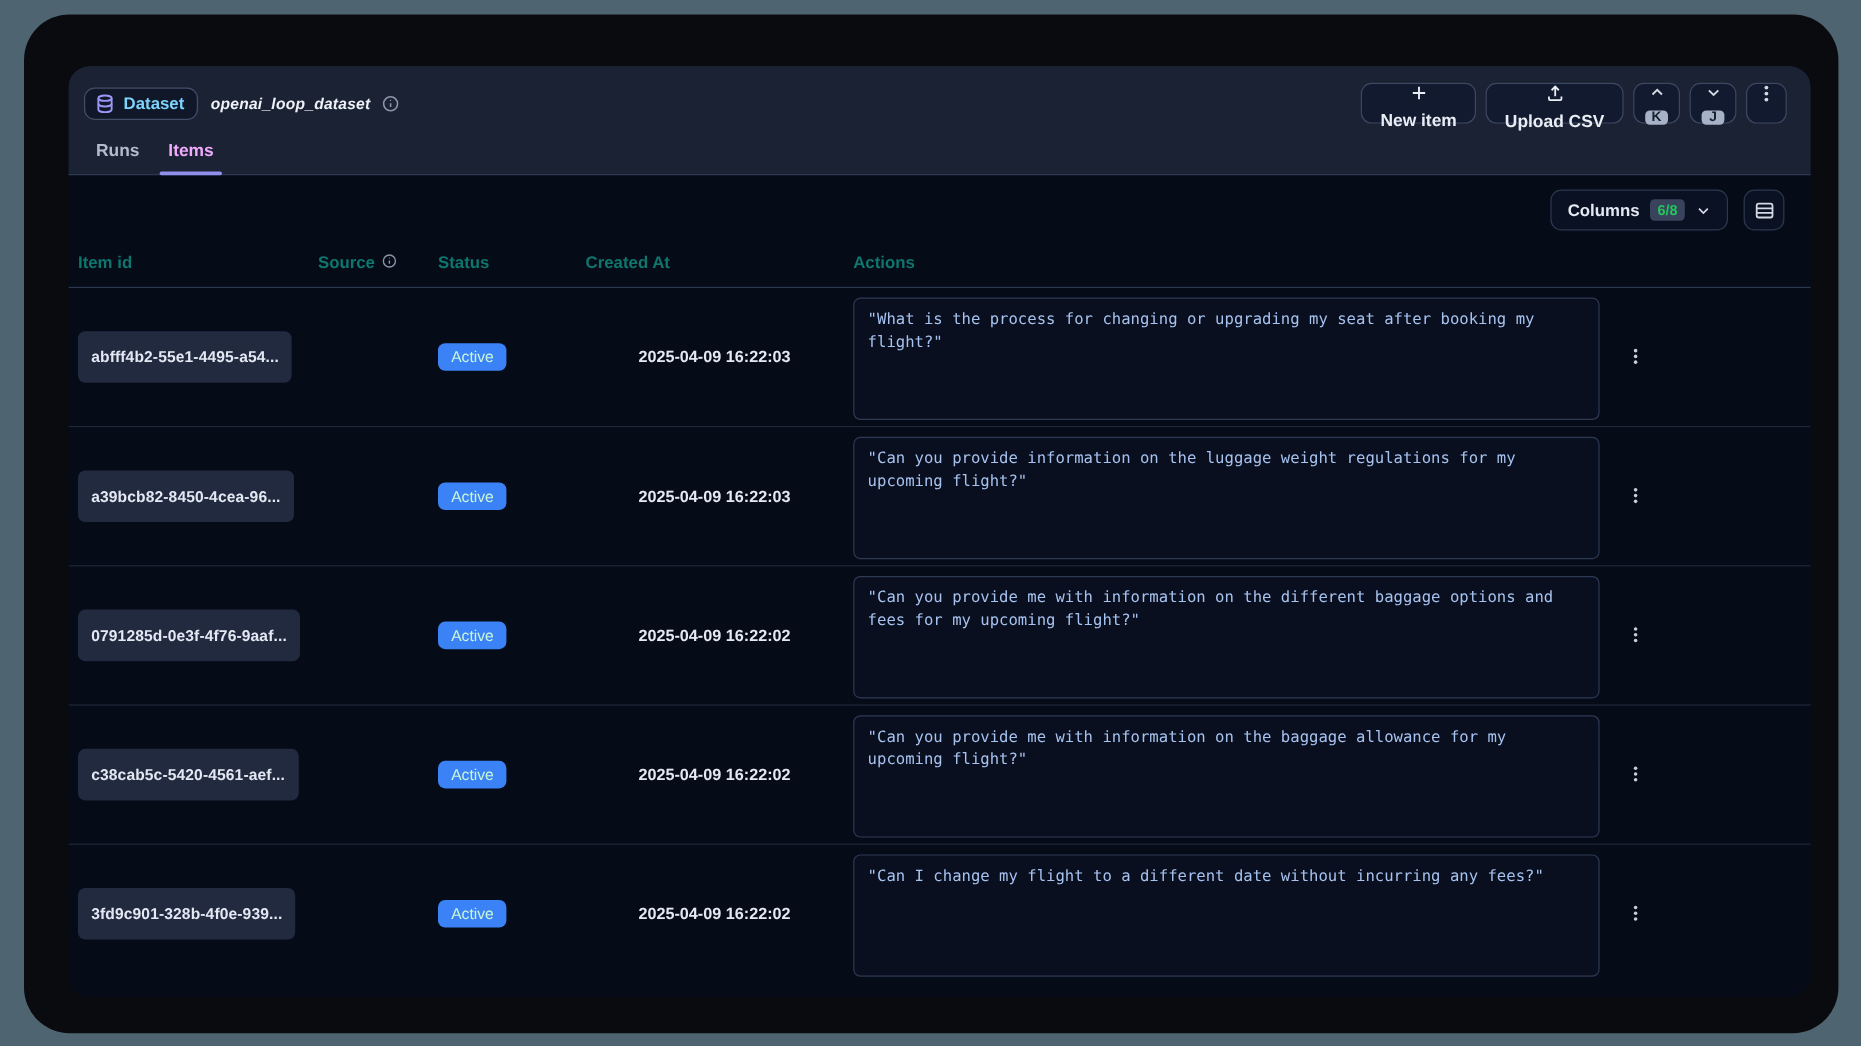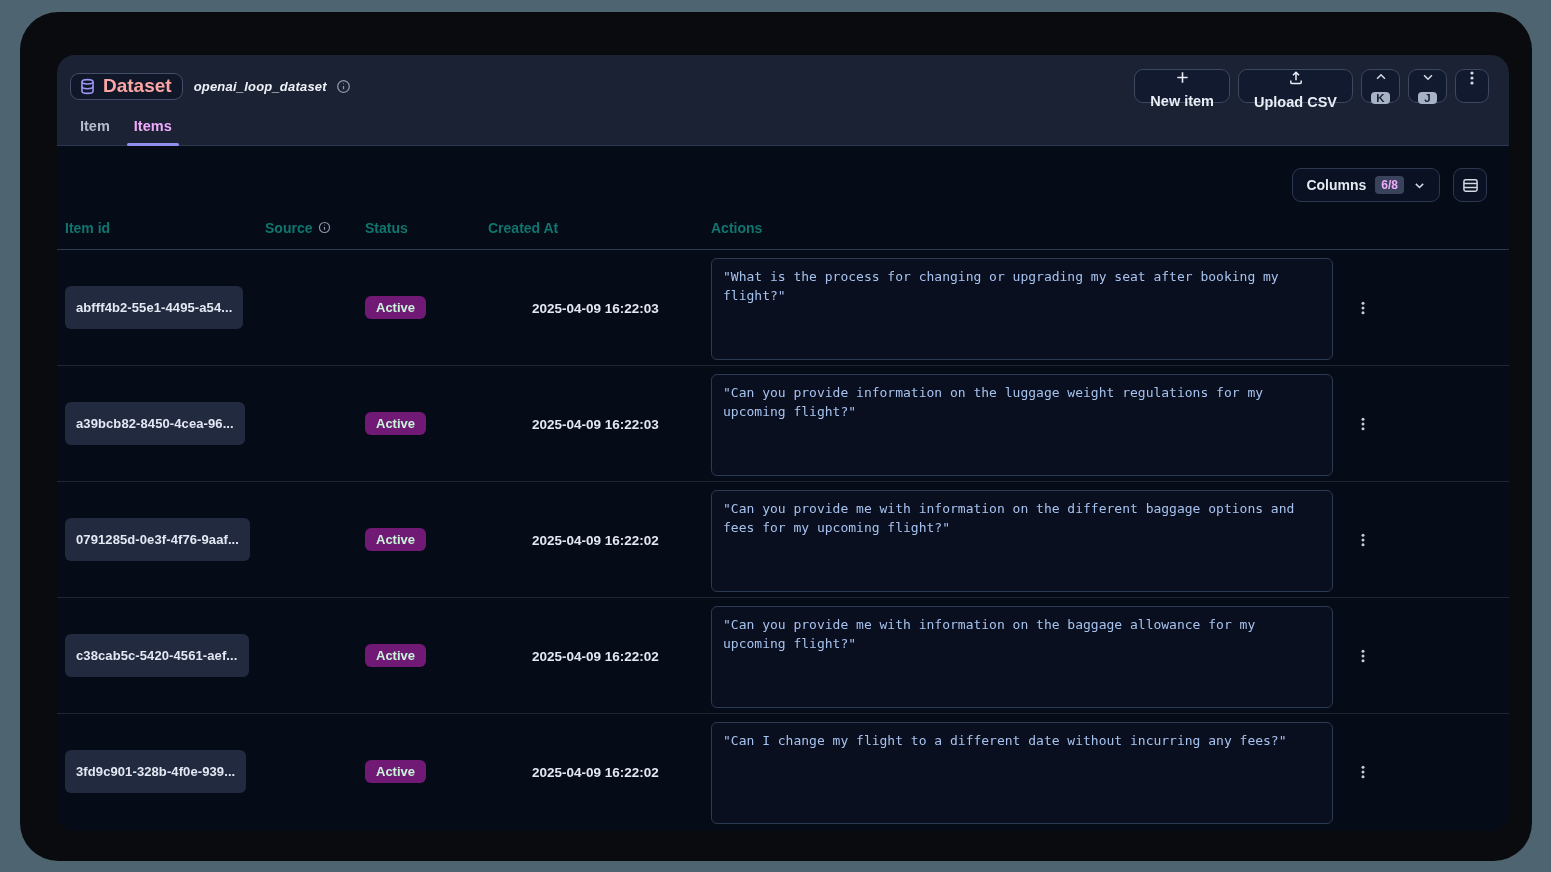--- a/index.html
+++ b/index.html
@@ -23,21 +23,21 @@
     background:#1a2233; height:91px; flex:0 0 91px;
     border-bottom:1px solid #2c3850; position:relative;
     padding:13px 20px 0 13px;
   }
   .topbar-row1 { display:flex; align-items:center; height:36px; }
   .dataset-badge {
     display:inline-flex; align-items:center; gap:7px;
     border:1px solid #434e68; background:#0f1729; border-radius:9px;
     height:27px; padding:0 10px 0 8px;
   }
-  .dataset-badge .label { color:#fca5a5; font-size:19px; font-weight:700; }
+  .dataset-badge .label { color:#7dd3fc; font-size:14px; font-weight:700; }
   .page-title { color:#eef1f7; font-size:13px; font-weight:700; margin-left:11px; letter-spacing:.2px;font-style:italic; }
   .info-ico { margin-left:9px; display:inline-flex; }
   .spacer { flex:1; }
   .btn {
     display:inline-flex; align-items:center; gap:8px; height:34px;
     border:1px solid #3c4760; background:#111a2e; border-radius:9px;
     color:#e9edf4; font-size:14.5px; font-weight:600; padding:0 15px;
     cursor:pointer; font-family:inherit;flex-direction:column;
   }
   .btn + .btn { margin-left:8px; }
@@ -54,30 +54,30 @@
     color:#b4bccb; cursor:pointer; position:relative;
   }
   .tab.active { color:#f0abfc; }
   .tab.active::after {
     content:""; position:absolute; left:0; right:0; bottom:-1px; height:3px;
     border-radius:2px; background:#8f90ee;
   }
   
   .toolbar {
     flex:0 0 50px; display:flex; align-items:center; justify-content:flex-end;
-    gap:13px; padding:8px 22px 0 22px;margin-top:10px;
+    gap:13px; padding:8px 22px 0 22px;
   }
   .columns-btn {
     display:inline-flex; align-items:center; gap:9px; height:34px;
     border:1px solid #2c3850; background:#0a1122; border-radius:9px;
     color:#e5eaf2; font-size:14px; font-weight:600; padding:0 13px; cursor:pointer;
     font-family:inherit;
   }
   .count-badge {
-    background:#39445c; color:#f0abfc; font-size:12px; font-weight:700;
+    background:#39445c; color:#22c55e; font-size:12px; font-weight:700;
     border-radius:4px; padding:2px 6px;
   }
   .sq-btn {
     width:34px; height:34px; border:1px solid #2c3850; background:#0a1122;
     border-radius:9px; display:inline-flex; align-items:center; justify-content:center;
     cursor:pointer;
   }
   
   .tgrid {
     display:grid; grid-template-columns:200px 100px 123px 223px 634px 1fr;
@@ -89,22 +89,22 @@
   }
   .th { display:flex; align-items:center; gap:6px; }
   .trow { min-height:115px; border-bottom:1px solid #1e2738; }
   .trow:last-child { border-bottom:none; }
   .id-pill {
     display:inline-block; background:#222a40; color:#e3e8f2;
     font-size:13px; font-weight:700; border-radius:6px; padding:14px 11px;
     cursor:pointer; letter-spacing:.1px;
   }
   .status-badge {
-    display:inline-block; background:#701a75; color:#c9f5da;
-    font-size:13px; font-weight:700; border-radius:6px; padding:4px 11px;
+    display:inline-block; background:#3b82f6; color:#c9f5da;
+    font-size:13px; font-weight:400; border-radius:6px; padding:4px 11px;
   }
   .created { color:#e3e8f2; font-size:13.5px; font-weight:600;margin-left:44px; }
   .cell-input { align-self:stretch; padding:8px 0 5px 0; }
   .input-box {
     width:622px; height:102px; border:1px solid #2c3a54; border-radius:6px;
     background:#0a0f1f; padding:8px 11px; overflow:hidden;
     font-family:"DejaVu Sans Mono", monospace; font-size:13px; line-height:19px;
     color:#a6c2ee; white-space:pre-wrap; word-wrap:break-word;
   }
   .cell-actions { padding-left:6px; }
@@ -179,21 +179,21 @@
         <span>
           <svg width="14" height="16" viewBox="0 0 14 16" fill="#d4dae4">
             <circle cx="7" cy="3" r="1.6"></circle>
               <circle cx="7" cy="8" r="1.6"></circle>
               <circle cx="7" cy="13" r="1.6"></circle>
           </svg>
         </span>
       </button>
     </div>
     <div class="tabs">
-      <div class="tab">Item</div>
+      <div class="tab">Runs</div>
       <div class="tab active">Items</div>
     </div>
   </div>
 
   <div class="toolbar">
     <button class="columns-btn">
       <span>Columns</span>
       <span class="count-badge">6/8</span>
       <span>
         <svg width="13" height="13" viewBox="0 0 16 16" fill="none" stroke="#d4dae4" stroke-width="1.8">

